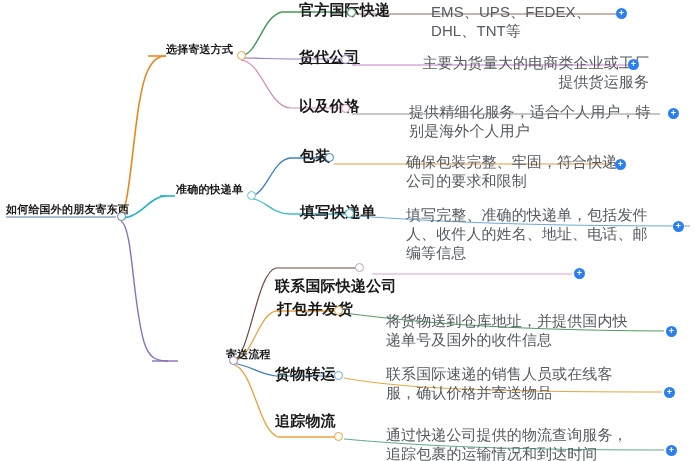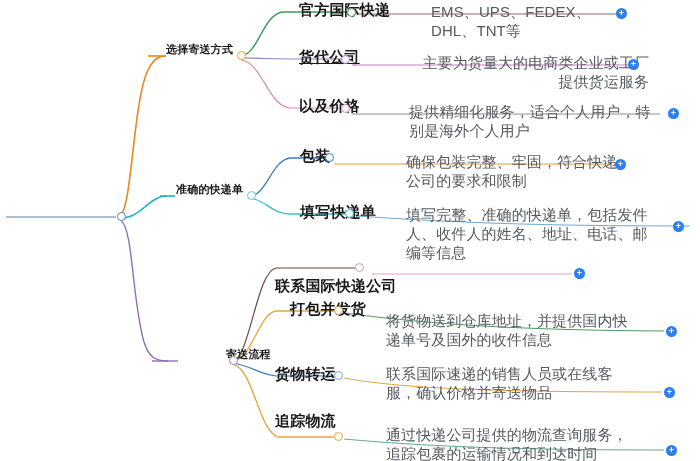--- a/index.html
+++ b/index.html
@@ -126,20 +126,21 @@
 
     <path d="M233,363 C252,366 258,374 276,376" fill="none" stroke="#3a7fc1" stroke-width="1.2"></path>
     <line x1="276" y1="376" x2="338" y2="376" stroke="#3a7fc1" stroke-width="1.2"></line>
     <path d="M344,378 C400,388 480,392 662,392" fill="none" stroke="#e8a33d" stroke-width="1"></path>
 
     <path d="M233,364 C254,370 258,430 278,437" fill="none" stroke="#e8a33d" stroke-width="1.3"></path>
     <line x1="278" y1="437" x2="338" y2="437" stroke="#e8a33d" stroke-width="1.3"></line>
     <path d="M344,439 C400,444 480,450 664,450" fill="none" stroke="#5fa98d" stroke-width="1"></path>
   </svg>
 
+  <div class="node root-node" style="left:6px; top:203px;">如何给国外的朋友寄东西</div>
   <div class="dot" style="left:117px; top:212px; border:1.5px solid #5b7fa6;"></div>
 
   <div class="node branch-node" style="left:166px; top:43px;">选择寄送方式</div>
   <div class="dot" style="left:237px; top:51px; border:1.5px solid #e8a33d;"></div>
 
   <div class="node sub-node" style="left:299px; top:1px;">官方国际快递</div>
   <div class="dot" style="left:347px; top:8px; border:1.5px solid #3f9a5a;"></div>
   <div class="node detail-node" style="left:431px; top:3px; width:200px;">EMS、UPS、FEDEX、DHL、TNT等</div>
   <div class="plus-btn" style="left:616px; top:8px;">+</div>
 
@@ -166,21 +167,21 @@
   <div class="node detail-node" style="left:406px; top:194px; width:255px;margin-top:12px;">填写完整、准确的快递单，包括发件人、收件人的姓名、地址、电话、邮编等信息</div>
   <div class="plus-btn" style="left:673px; top:221px;">+</div>
 
   <div class="node branch-node" style="left:178px; top:348px;margin-left:48px;">寄送流程</div>
   <div class="dot" style="left:229px; top:356px; border:1.5px solid #9b7fc4;"></div>
 
   <div class="node sub-node" style="left:275px; top:257px;margin-top:20px;">联系国际快递公司</div>
   <div class="dot" style="left:355px; top:263px; border:1.5px solid #c4a0b8;"></div>
   <div class="plus-btn" style="left:574px; top:268px;">+</div>
 
-  <div class="node sub-node" style="left:290px; top:300px;">打包并发货</div>
+  <div class="node sub-node" style="left:277px; top:300px;">打包并发货</div>
   <div class="dot" style="left:334px; top:306px; border:1.5px solid #e8a33d;"></div>
   <div class="node detail-node" style="left:386px; top:312px; width:255px;">将货物送到仓库地址，并提供国内快递单号及国外的收件信息</div>
   <div class="plus-btn" style="left:666px; top:326px;">+</div>
 
   <div class="node sub-node" style="left:275px; top:365px;">货物转运</div>
   <div class="dot" style="left:334px; top:371px; border:1.5px solid #6aa9d8;"></div>
   <div class="node detail-node" style="left:386px; top:365px; width:255px;">联系国际速递的销售人员或在线客服，确认价格并寄送物品</div>
   <div class="plus-btn" style="left:664px; top:387px;">+</div>
 
   <div class="node sub-node" style="left:275px; top:412px;">追踪物流</div>

